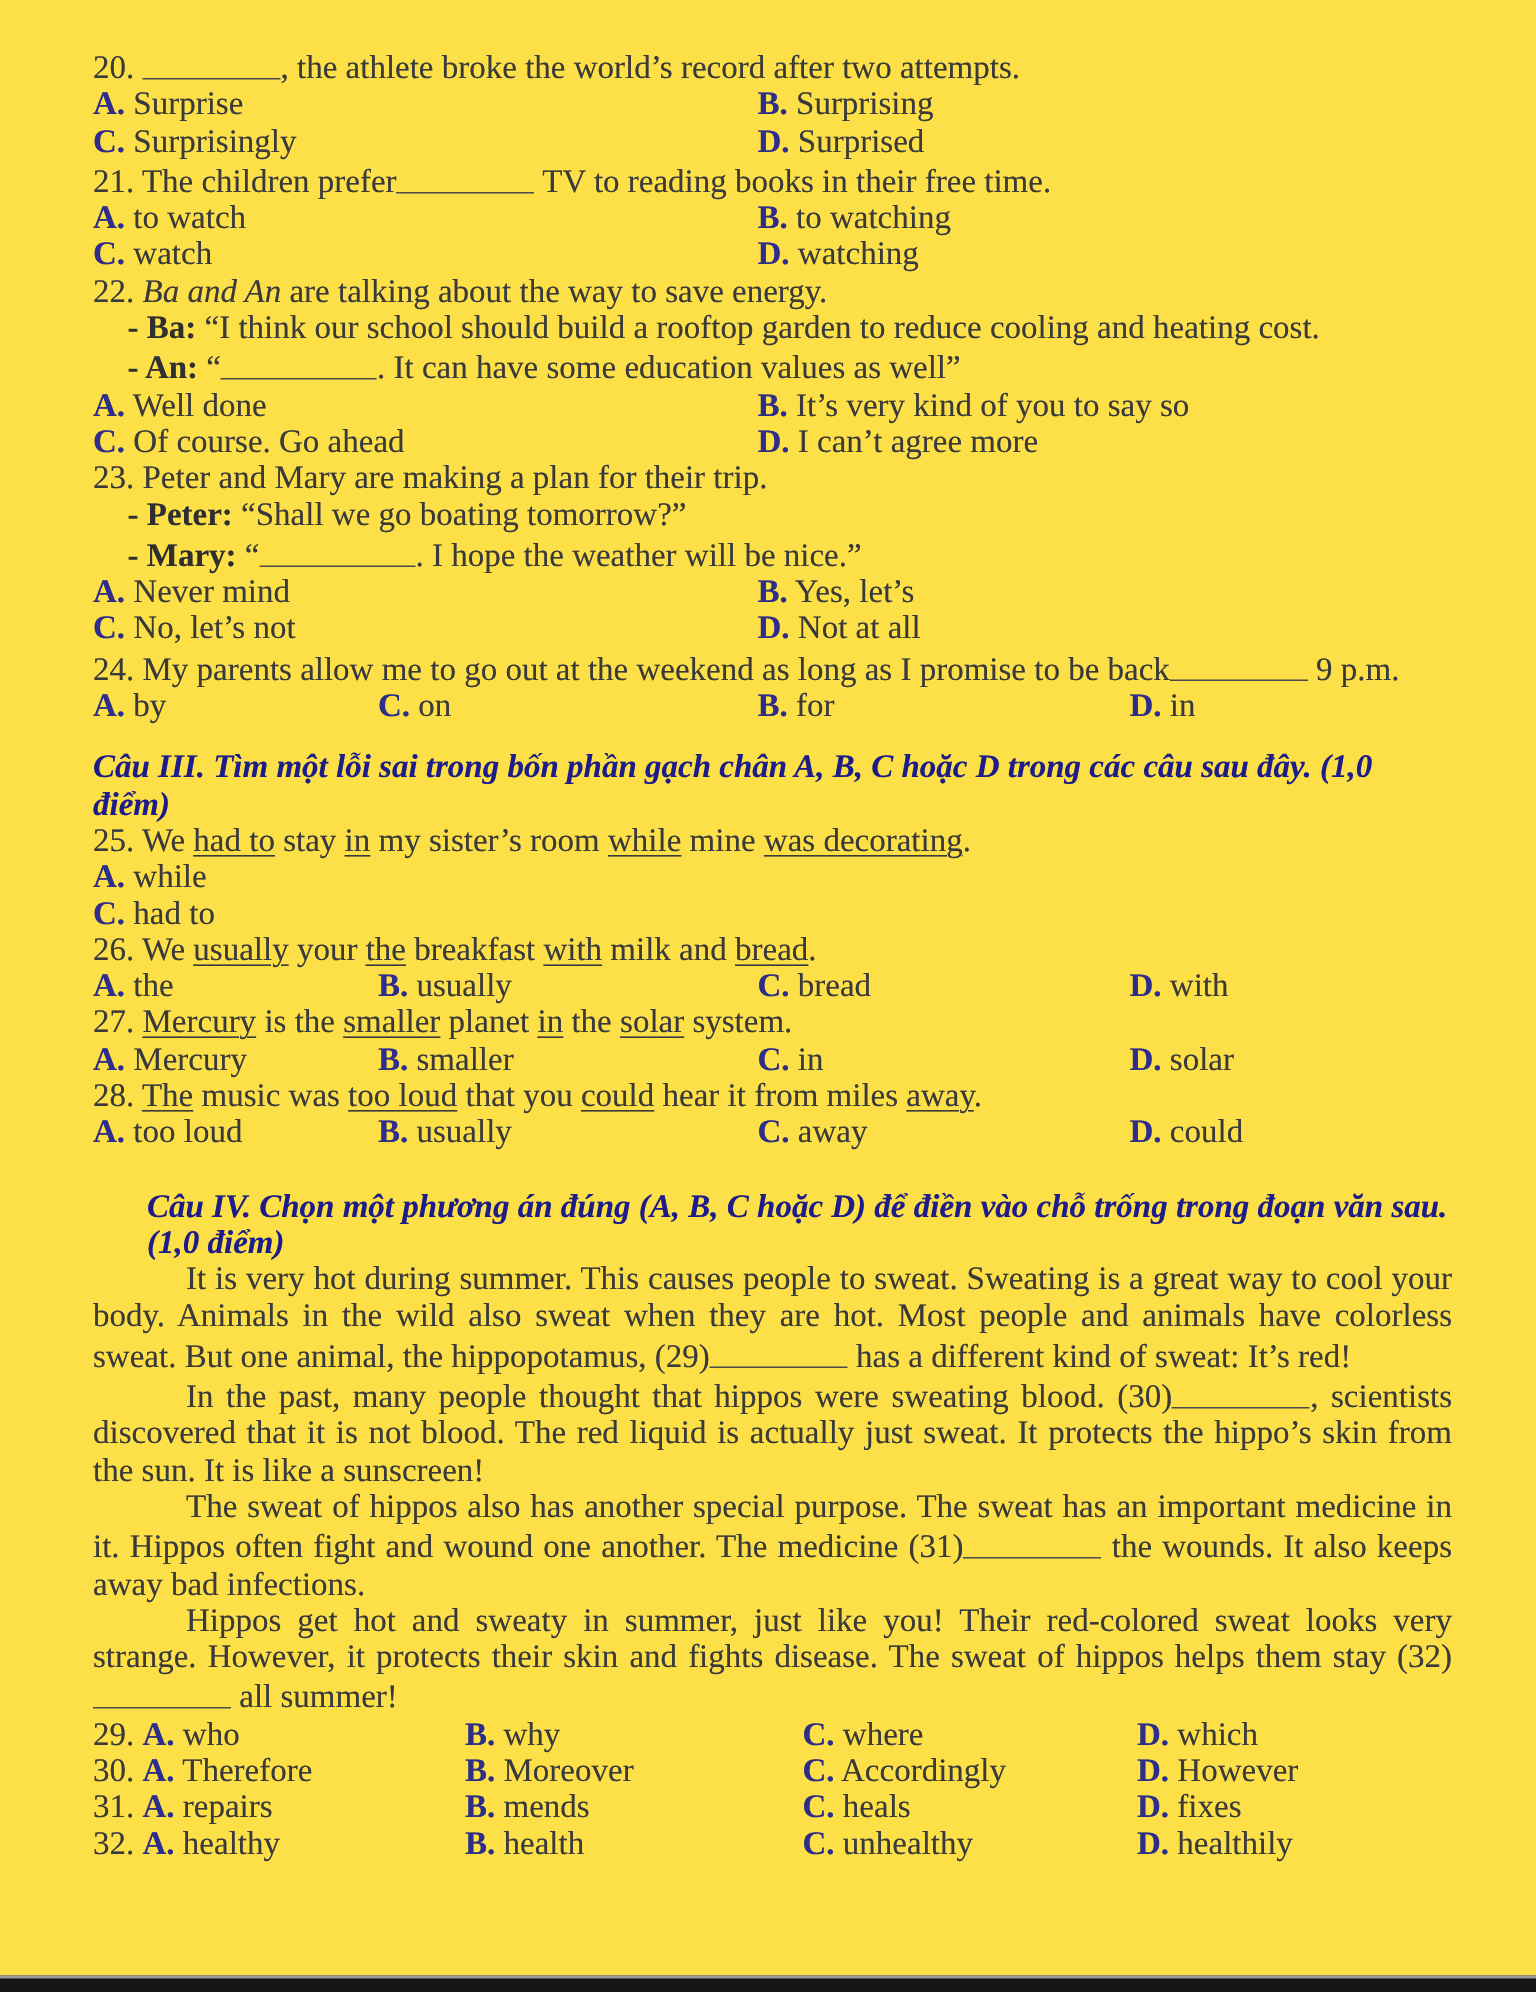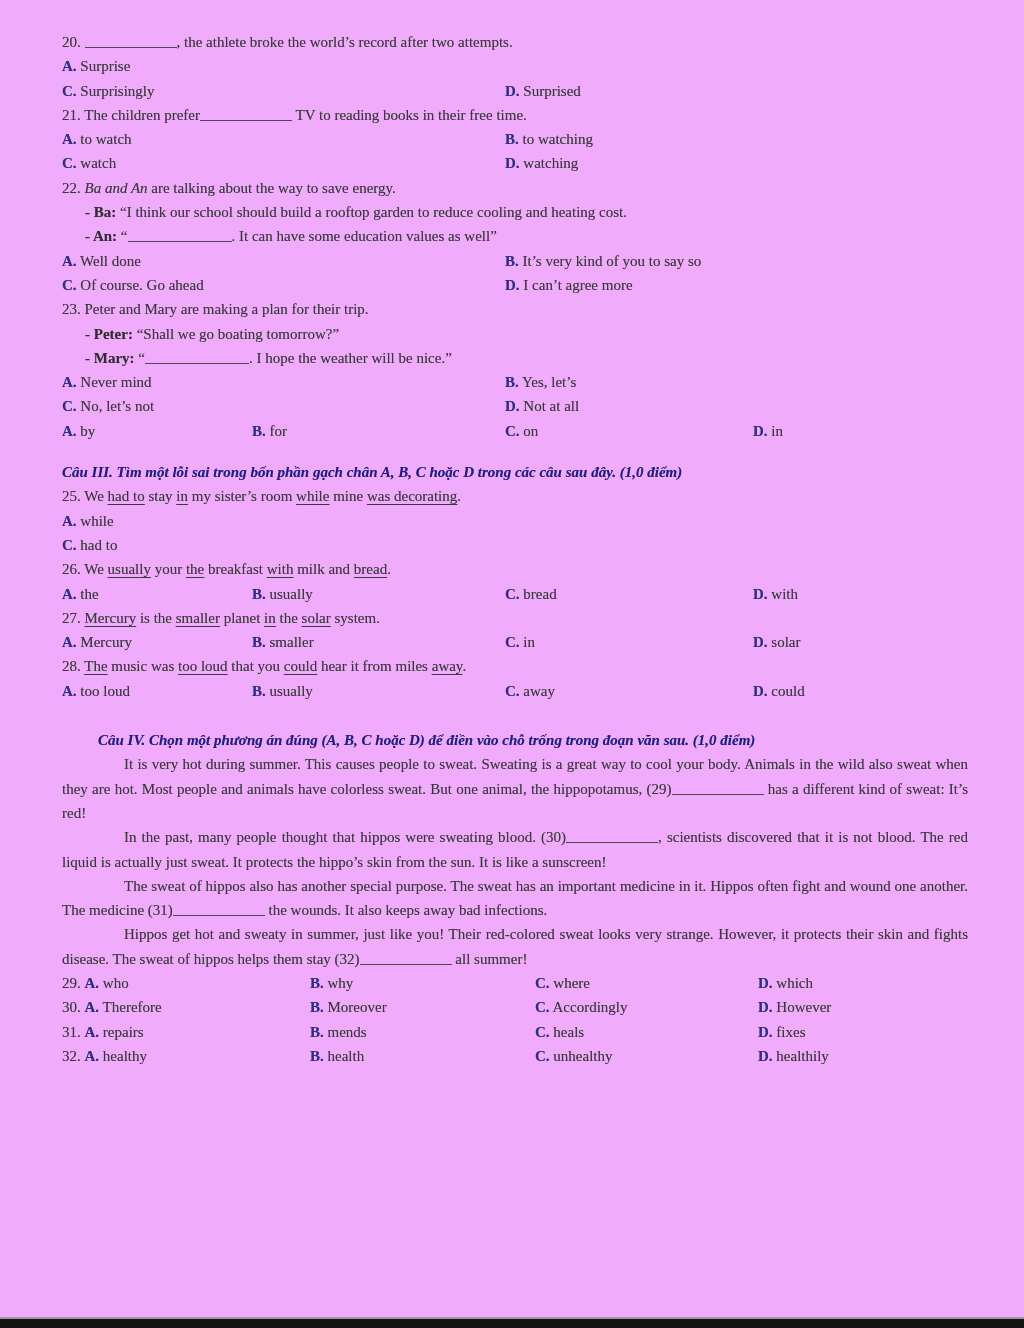--- a/index.html
+++ b/index.html
@@ -6,23 +6,23 @@
     --accent:#2d2d8e;
     --heading:#1c1c8c;
     --ink:#3a3a3a;
     --blankline:#4a4a4a;
   }
   *{margin:0;padding:0;box-sizing:border-box;}
   html,body{background:#ffffff;}
   .page{
     position:relative;
     width:1024px;height:1328px;
-    background:#f0abfc;
+    background:#fde047;
     font-family:"Liberation Serif","DejaVu Serif",serif;
-    font-size:15px;
+    font-size:22px;
     color:var(--ink);
     padding:30px 56px 0 62px;
     overflow:hidden;
     text-shadow:0 0 .4px rgba(70,70,70,.55);
   }
   .line{line-height:24.3px;}
   .L{font-weight:bold;color:var(--accent);}
   .spk{font-weight:bold;color:#2f2f2f;margin-left:23px;}
   .it{font-style:italic;}
   .u{text-decoration:underline;text-underline-offset:3px;text-decoration-thickness:1px;}
@@ -56,20 +56,21 @@
   }
 </style>
 </head>
 <body>
 
 <div class="page">
 
   <div class="line"><span>20.</span> <span class="blank"></span><span>, the athlete broke the world’s record after two attempts.</span></div>
   <div class="line row2">
     <div><span class="L">A.</span> <span>Surprise</span></div>
+    <div><span class="L">B.</span> <span>Surprising</span></div>
   </div>
   <div class="line row2">
     <div><span class="L">C.</span> <span>Surprisingly</span></div>
     <div><span class="L">D.</span> <span>Surprised</span></div>
   </div>
 
   <div class="line"><span>21.</span> <span>The children prefer</span><span class="blank"></span><span> TV to reading books in their free time.</span></div>
   <div class="line row2">
     <div><span class="L">A.</span> <span>to watch</span></div>
     <div><span class="L">B.</span> <span>to watching</span></div>
@@ -96,24 +97,25 @@
   <div class="line"><span class="spk">- Mary:</span><span> “</span><span class="blank w104"></span><span>. I hope the weather will be nice.”</span></div>
   <div class="line row2">
     <div><span class="L">A.</span> <span>Never mind</span></div>
     <div><span class="L">B.</span> <span>Yes, let’s</span></div>
   </div>
   <div class="line row2">
     <div><span class="L">C.</span> <span>No, let’s not</span></div>
     <div><span class="L">D.</span> <span>Not at all</span></div>
   </div>
 
+  <div class="line"><span>24.</span> <span>My parents allow me to go out at the weekend as long as I promise to be back</span><span class="blank"></span><span> 9 p.m.</span></div>
   <div class="line row4">
     <div><span class="L">A.</span> <span>by</span></div>
+    <div><span class="L">C.</span> <span>on</span></div>
     <div><span class="L">B.</span> <span>for</span></div>
-    <div><span class="L">C.</span> <span>on</span></div>
     <div><span class="L">D.</span> <span>in</span></div>
   </div>
 
   <div class="sec mt18">Câu III. Tìm một lỗi sai trong bốn phần gạch chân A, B, C hoặc D trong các câu sau đây. (1,0 điểm)</div>
 
   <div class="line"><span>25.</span><span> We </span><span class="u">had to</span><span> stay </span><span class="u">in</span><span> my sister’s room </span><span class="u">while</span><span> mine </span><span class="u">was decorating</span><span>.</span></div>
   <div class="line row2">
     <div><span class="L">A.</span> <span>while</span></div>
   </div>
   <div class="line row2">

